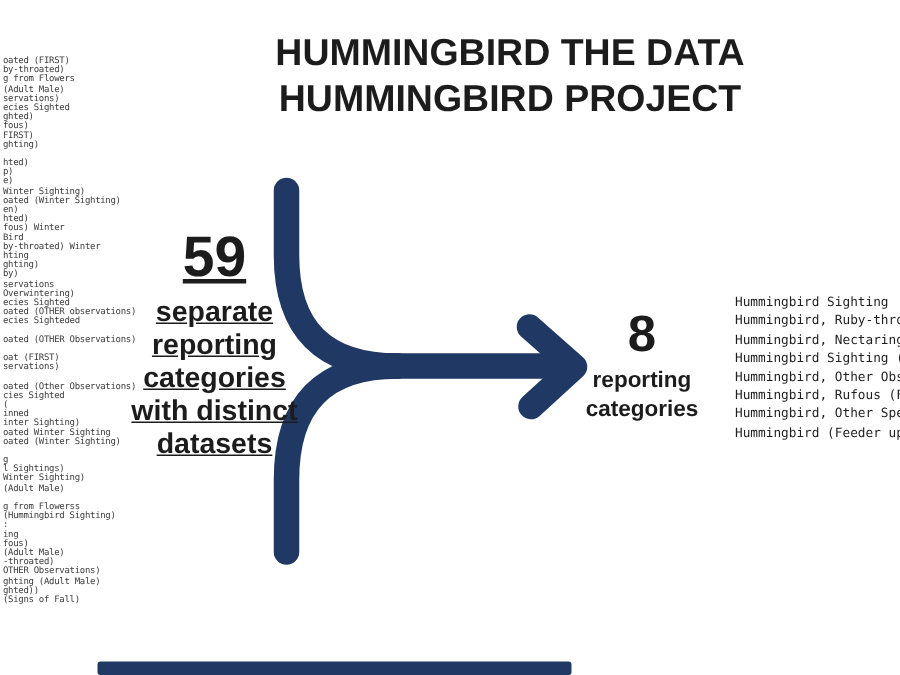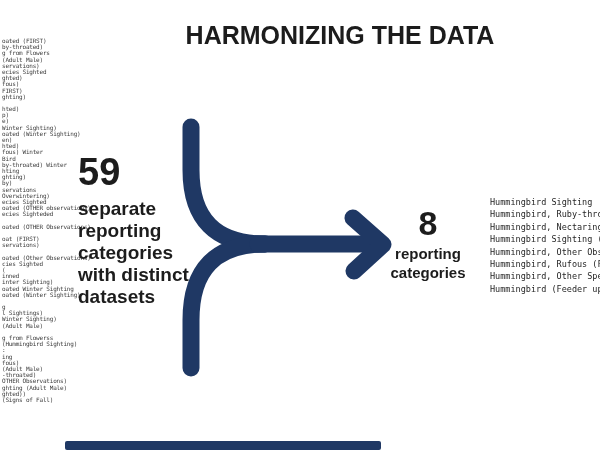--- a/index.html
+++ b/index.html
@@ -39,22 +39,23 @@
   .arrow-path {
     stroke: var(--arrow-color);
     stroke-width: 17;
     stroke-linecap: round;
     stroke-linejoin: round;
     fill: none;
   }
   .source-block {
     position: absolute;
     left: 78px; top: 150px; width: 130px;
-    text-align: left;
+    text-align: center;
     color: var(--title-color);
+    text-decoration: underline;
   }
   .big-number-59 {
     font-size: 38px;
     font-weight: bold;
     line-height: 44px;
   }
   .source-caption {
     margin-top: 4px;
     font-size: 19px;
     font-weight: bold;
@@ -155,21 +156,22 @@
 ing
 fous)
 (Adult Male)
 -throated)
 OTHER Observations)
 ghting (Adult Male)
 ghted))
 (Signs of Fall)</div>
 
   <div class="slide-title">
-    <div>HARMONIZING THE DATA</div>
+    <div>HUMMINGBIRD THE DATA</div>
+    <div>HUMMINGBIRD PROJECT</div>
   </div>
 
   <svg class="arrow-svg" width="600" height="450" viewBox="0 0 600 450" aria-hidden="true">
     <path class="arrow-path" d="M 191 127 L 191 170 Q 191 244 265 244"></path>
     <path class="arrow-path" d="M 191 368 L 191 320 Q 191 244 265 244"></path>
     <path class="arrow-path" d="M 258 244 L 376 244"></path>
     <path class="arrow-path" d="M 353 218 L 383 244.5 L 354 271"></path>
   </svg>
 
   <div class="source-block">

